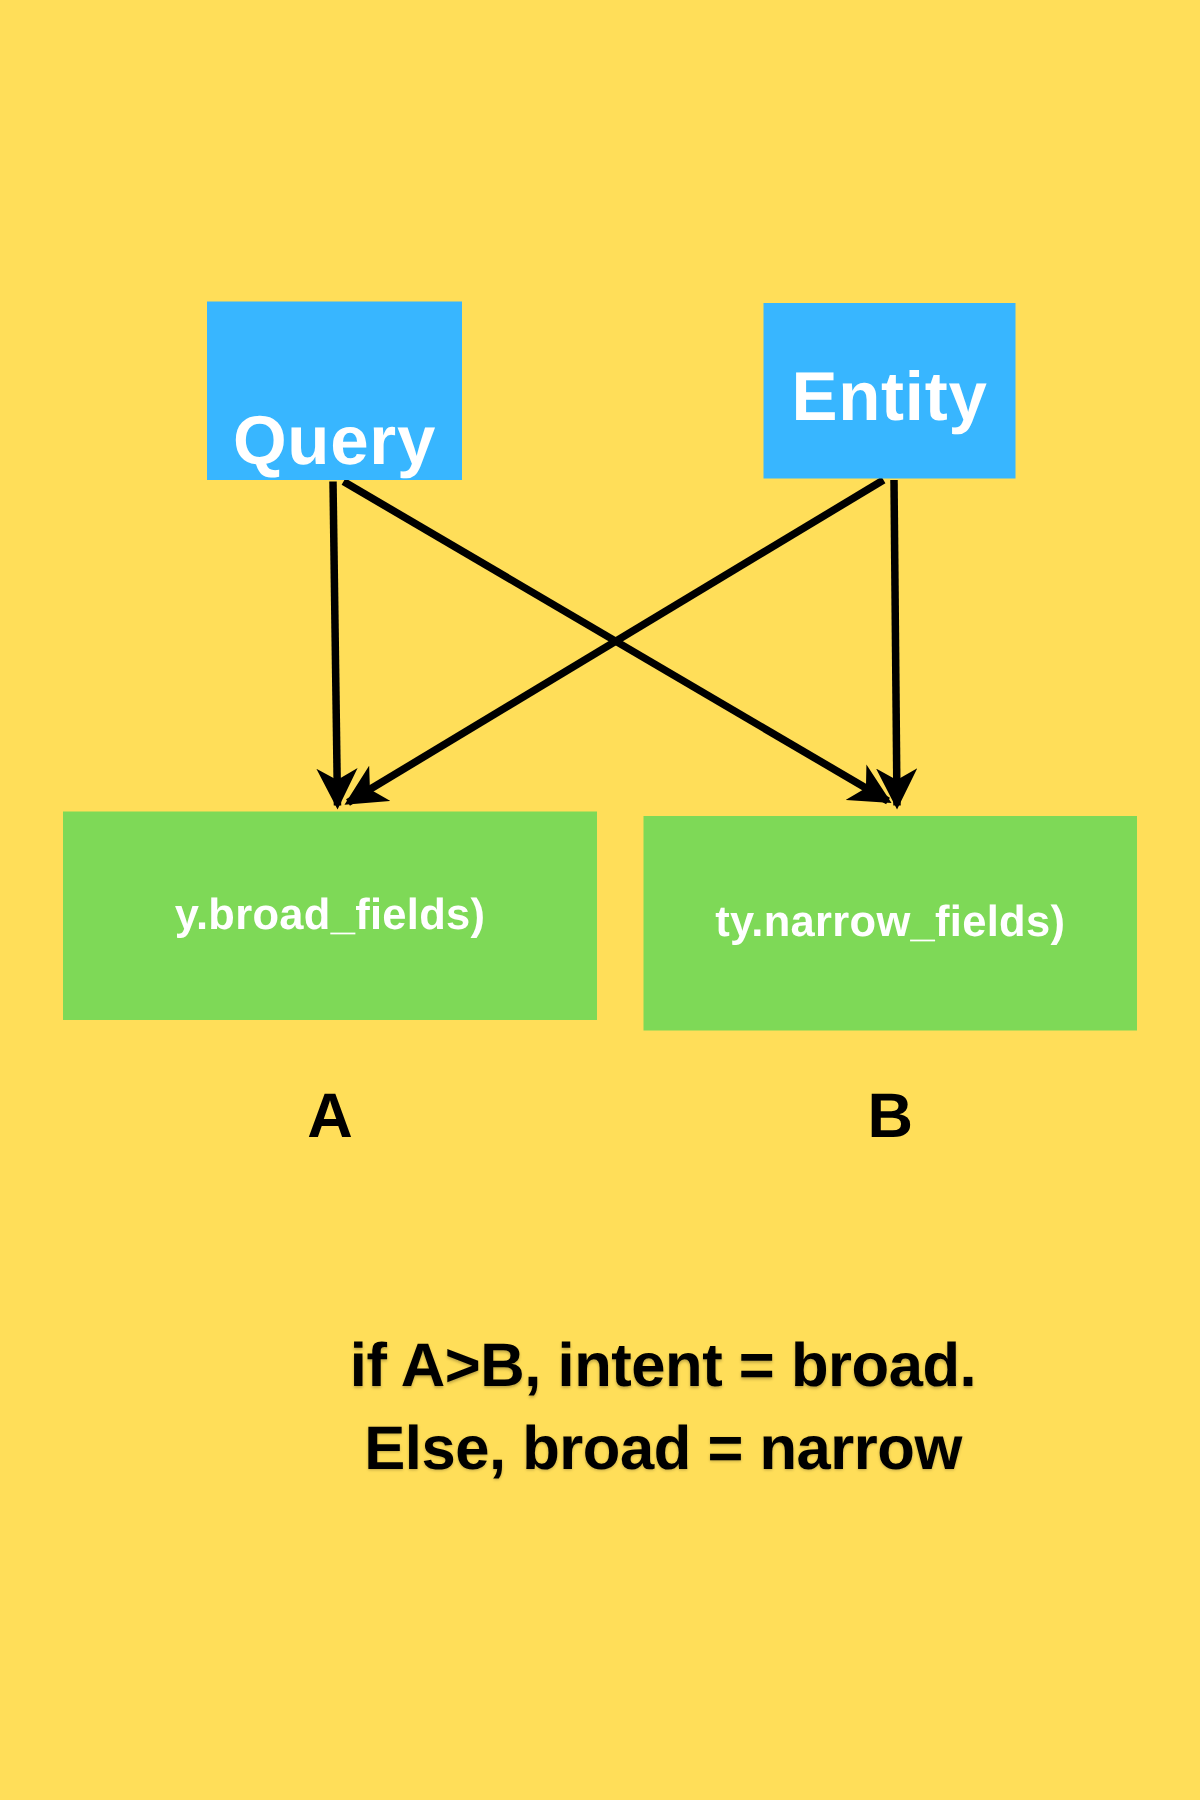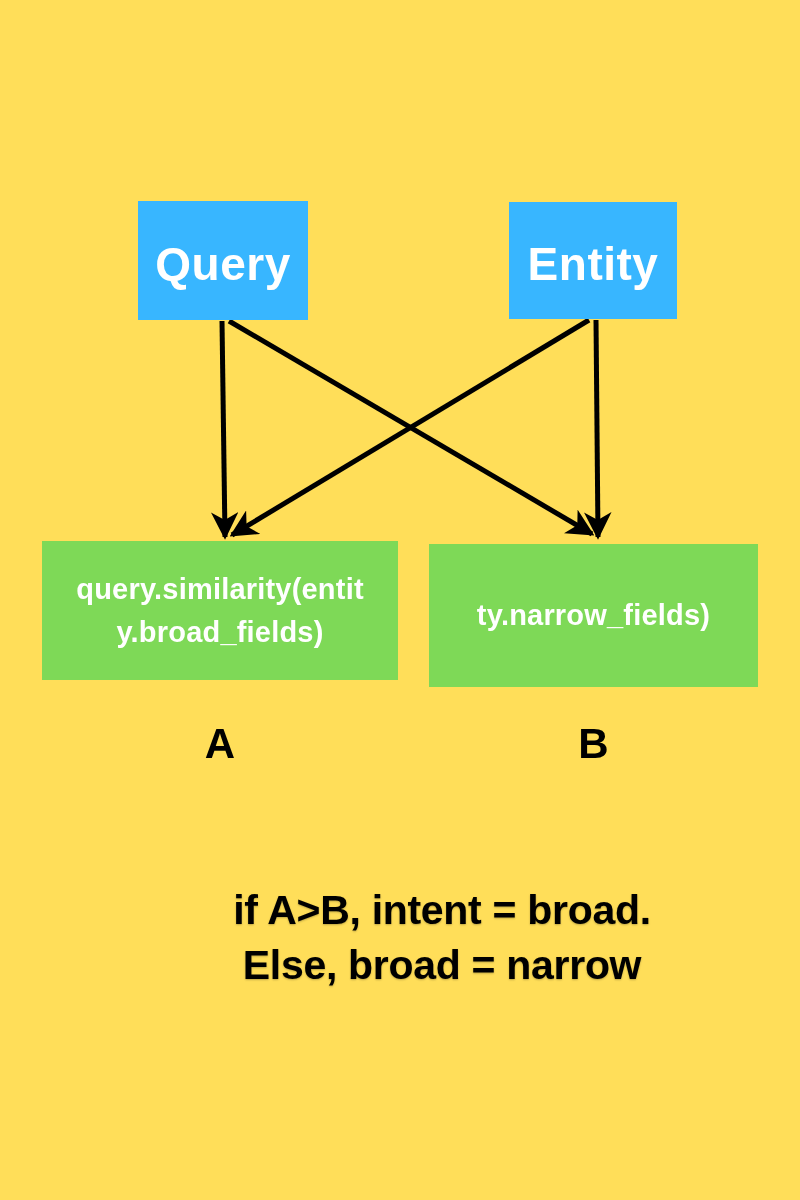--- a/index.html
+++ b/index.html
@@ -44,21 +44,21 @@
     letter-spacing: 0.5px;
     padding-top: 6px;
   }
   .node-green {
     background: var(--green);
     font-size: 29px;
     line-height: 43px;
     letter-spacing: 0.2px;
   }
   .node-green span { display: block; }
-  #query-node  { left: 138px; top: 201px; width: 170px; height: 119px; }
+  #query-node  { left: 138px; top: 201px; width: 170px; height: 119px; justify-content: flex-end; }
   #entity-node { left: 509px; top: 202px; width: 168px; height: 117px; }
   #broad-node  { left:  42px; top: 541px; width: 356px; height: 139px; }
   #narrow-node { left: 429px; top: 544px; width: 329px; height: 143px; }
   .ab-label {
     position: absolute;
     text-align: center;
     font-size: 42px;
     font-weight: 700;
     color: var(--ink);
   }
@@ -99,21 +99,20 @@
 
   <div class="node node-blue" id="query-node">
     <span>Query</span>
   </div>
 
   <div class="node node-blue" id="entity-node">
     <span>Entity</span>
   </div>
 
   <div class="node node-green" id="broad-node">
-    <span>query.similarity(entit</span>
     <span>y.broad_fields)</span>
   </div>
 
   <div class="node node-green" id="narrow-node">
     <span>ty.narrow_fields)</span>
   </div>
 
   <div class="ab-label" id="label-a">A</div>
   <div class="ab-label" id="label-b">B</div>
 

